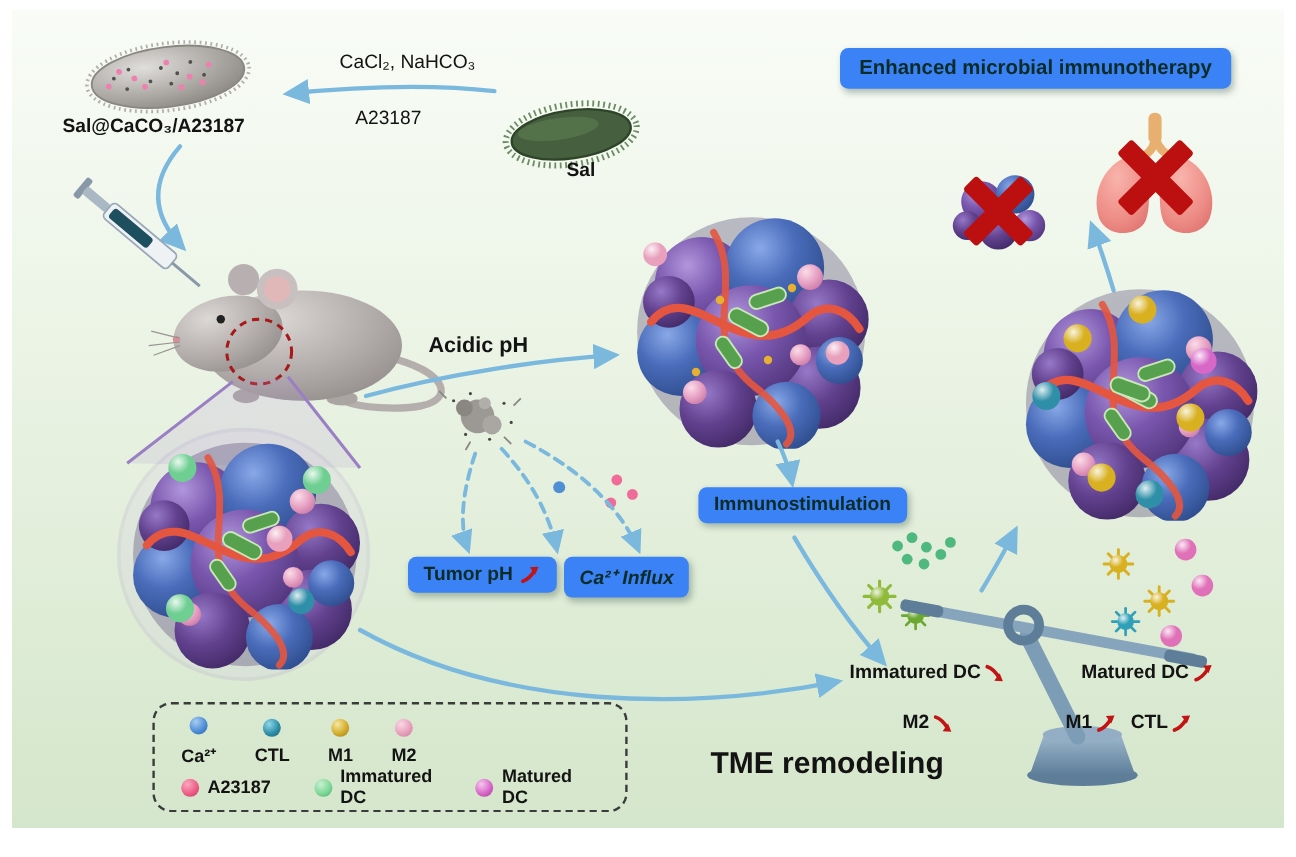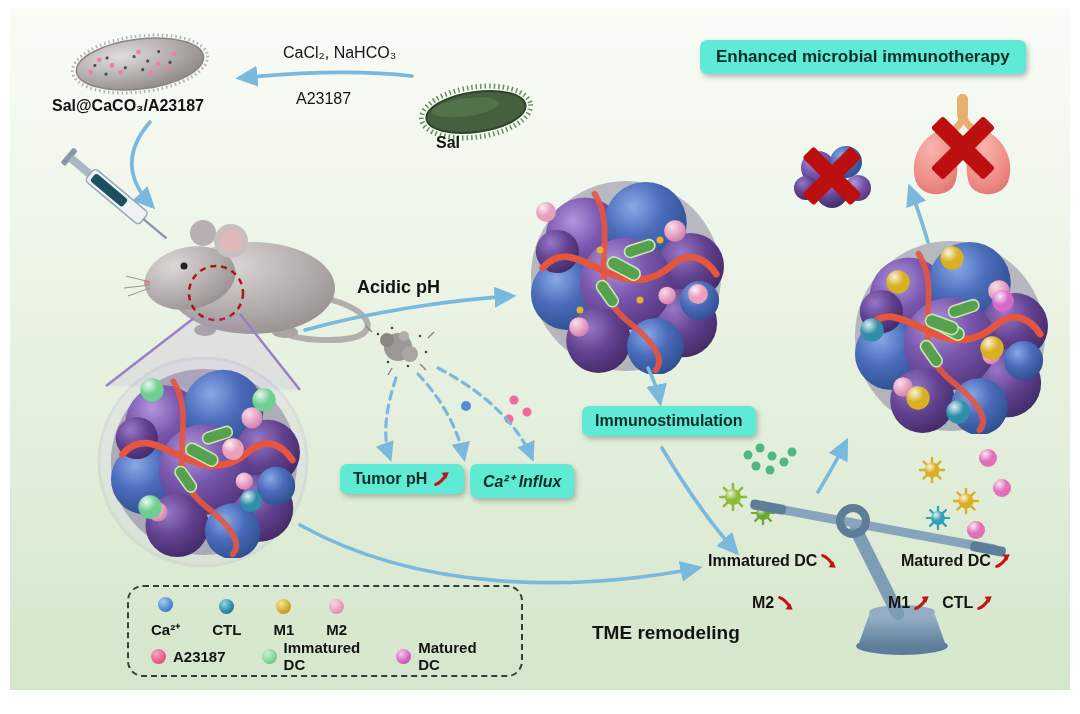--- a/index.html
+++ b/index.html
@@ -3,21 +3,21 @@
 <meta charset="utf-8">
 <style>
   * { margin:0; padding:0; box-sizing:border-box; }
   html,body { width:1080px; height:714px; }
   body { background:#ffffff; font-family:"Liberation Sans", sans-serif; position:relative; overflow:hidden; }
   .canvas-bg { position:absolute; left:10px; top:8px; width:1060px; height:682px;
     background:linear-gradient(180deg,#f9fcf7 0%,#eff6ea 30%,#e0edd8 70%,#d4e6cb 100%); }
   svg.art { position:absolute; left:0; top:0; width:1080px; height:714px; }
   .lbl { position:absolute; color:#131313; white-space:nowrap; font-weight:700; font-size:16px; }
   .lbl.w500 { font-weight:400; }
-  .pill { position:absolute; background:#5eead4; color:#0c2c27; font-weight:700; font-size:16px;
+  .pill { position:absolute; background:#3b82f6; color:#0c2c27; font-weight:700; font-size:16px;
     border-radius:7px; padding:6px 13px; box-shadow:2px 3px 5px rgba(50,80,70,.35);
     display:flex; align-items:center; gap:6px; white-space:nowrap; }
   .pill.banner { font-size:17px; padding:7px 16px; }
   .ra { width:18px; height:18px; display:inline-block; flex:none; }
   .ra.down { transform:scaleY(-1); }
   .scale-lbl { position:absolute; display:flex; align-items:center; gap:3px; color:#131313;
     font-weight:700; font-size:16px; white-space:nowrap; }
   .legend { position:absolute; left:127px; top:585px; width:396px; height:92px;
     border:2.5px dashed #3b3b3b; border-radius:16px; padding:10px 22px;
     display:flex; flex-direction:column; justify-content:space-around; }
@@ -330,21 +330,21 @@
   </g>
   <g transform="translate(963,148)">
     <rect x="-37" y="-8.5" width="74" height="17" rx="3" fill="#bc1010" transform="rotate(45)"></rect>
     <rect x="-37" y="-8.5" width="74" height="17" rx="3" fill="#bc1010" transform="rotate(-45)"></rect>
   </g>
 </svg>
 
 <div class="lbl w500" style="left:283px; top:44px;">CaCl₂, NaHCO₃</div>
 <div class="lbl w500" style="left:296px; top:90px;">A23187</div>
 <div class="lbl" style="left:52px; top:97px;">Sal@CaCO₃/A23187</div>
-<div class="lbl" style="left:436px; top:134px;">Sal</div>
+<div class="lbl" style="left:472px; top:134px;">Sal</div>
 <div class="lbl" style="left:357px; top:277px; font-size:18px;">Acidic pH</div>
 
 <div class="pill" style="left:340px; top:464px;">
   <span>Tumor pH</span>
   <svg class="ra" viewBox="0 0 20 20">
     <path d="M3,16 Q9,14 14,6" fill="none" stroke="#c21414" stroke-width="3.4" stroke-linecap="round"></path>
     <polygon points="9.5,3 17.5,2.5 14.5,10" fill="#c21414"></polygon>
   </svg>
 </div>
 <div class="pill" style="left:470px; top:464px;font-style:italic;">
@@ -383,21 +383,21 @@
   <svg class="ra" viewBox="0 0 20 20">
     <path d="M3,16 Q9,14 14,6" fill="none" stroke="#c21414" stroke-width="3.4" stroke-linecap="round"></path>
     <polygon points="9.5,3 17.5,2.5 14.5,10" fill="#c21414"></polygon>
   </svg>
   <span style="margin-left:8px;">CTL</span>
   <svg class="ra" viewBox="0 0 20 20">
     <path d="M3,16 Q9,14 14,6" fill="none" stroke="#c21414" stroke-width="3.4" stroke-linecap="round"></path>
     <polygon points="9.5,3 17.5,2.5 14.5,10" fill="#c21414"></polygon>
   </svg>
 </div>
-<div class="lbl" style="left:592px; top:622px; font-size:19px;">TME remodeling</div>
+<div class="lbl" style="left:592px; top:622px; font-size:25px;">TME remodeling</div>
 
 <div class="legend">
   <div class="lrow lrow1">
     <div class="litem">
       <span class="sw sw-ca"></span>
       <span>Ca²⁺</span>
     </div>
     <div class="litem">
       <span class="sw sw-ctl"></span>
       <span>CTL</span>

